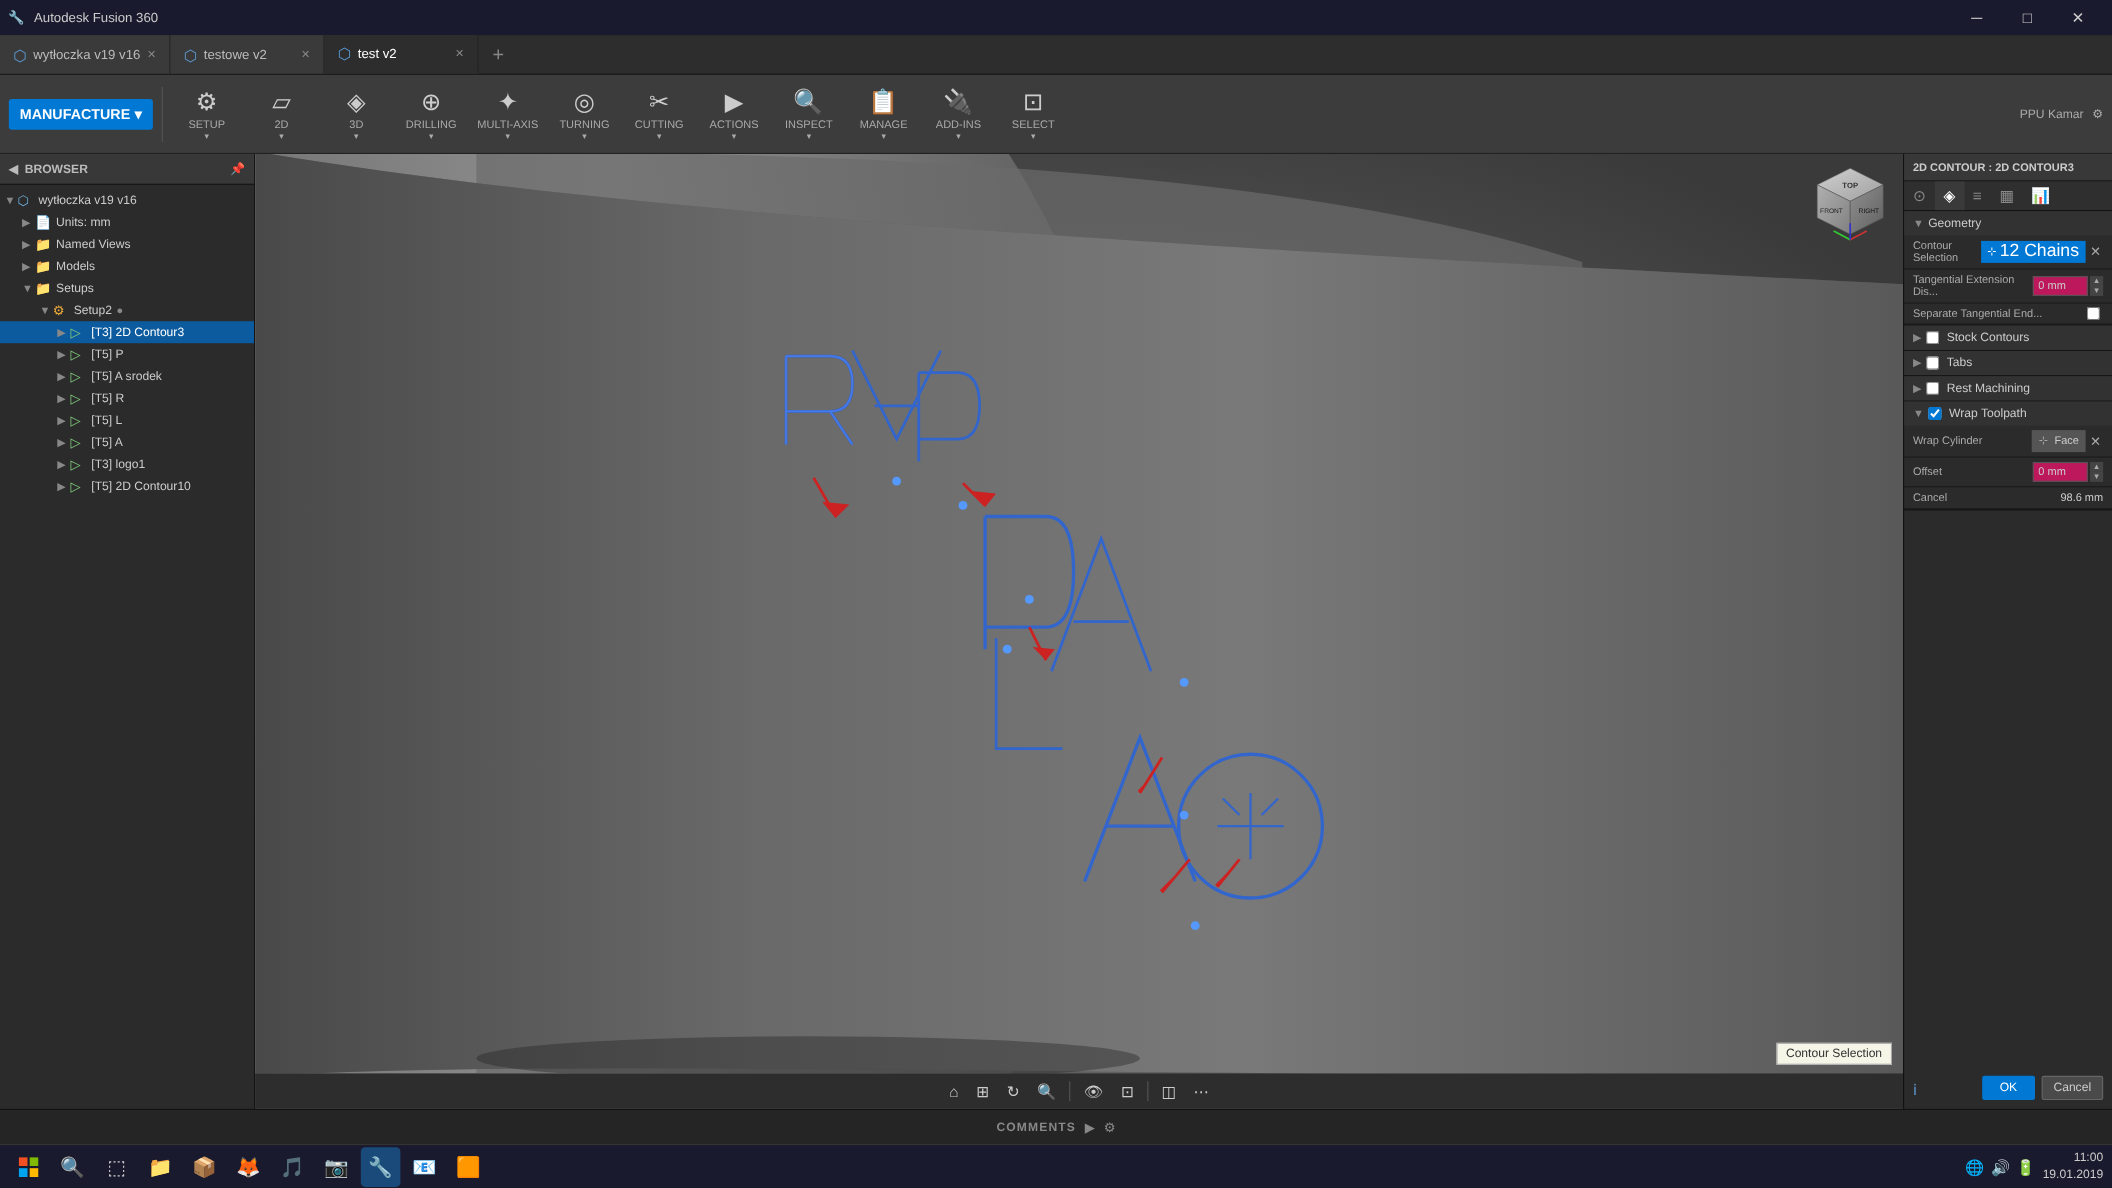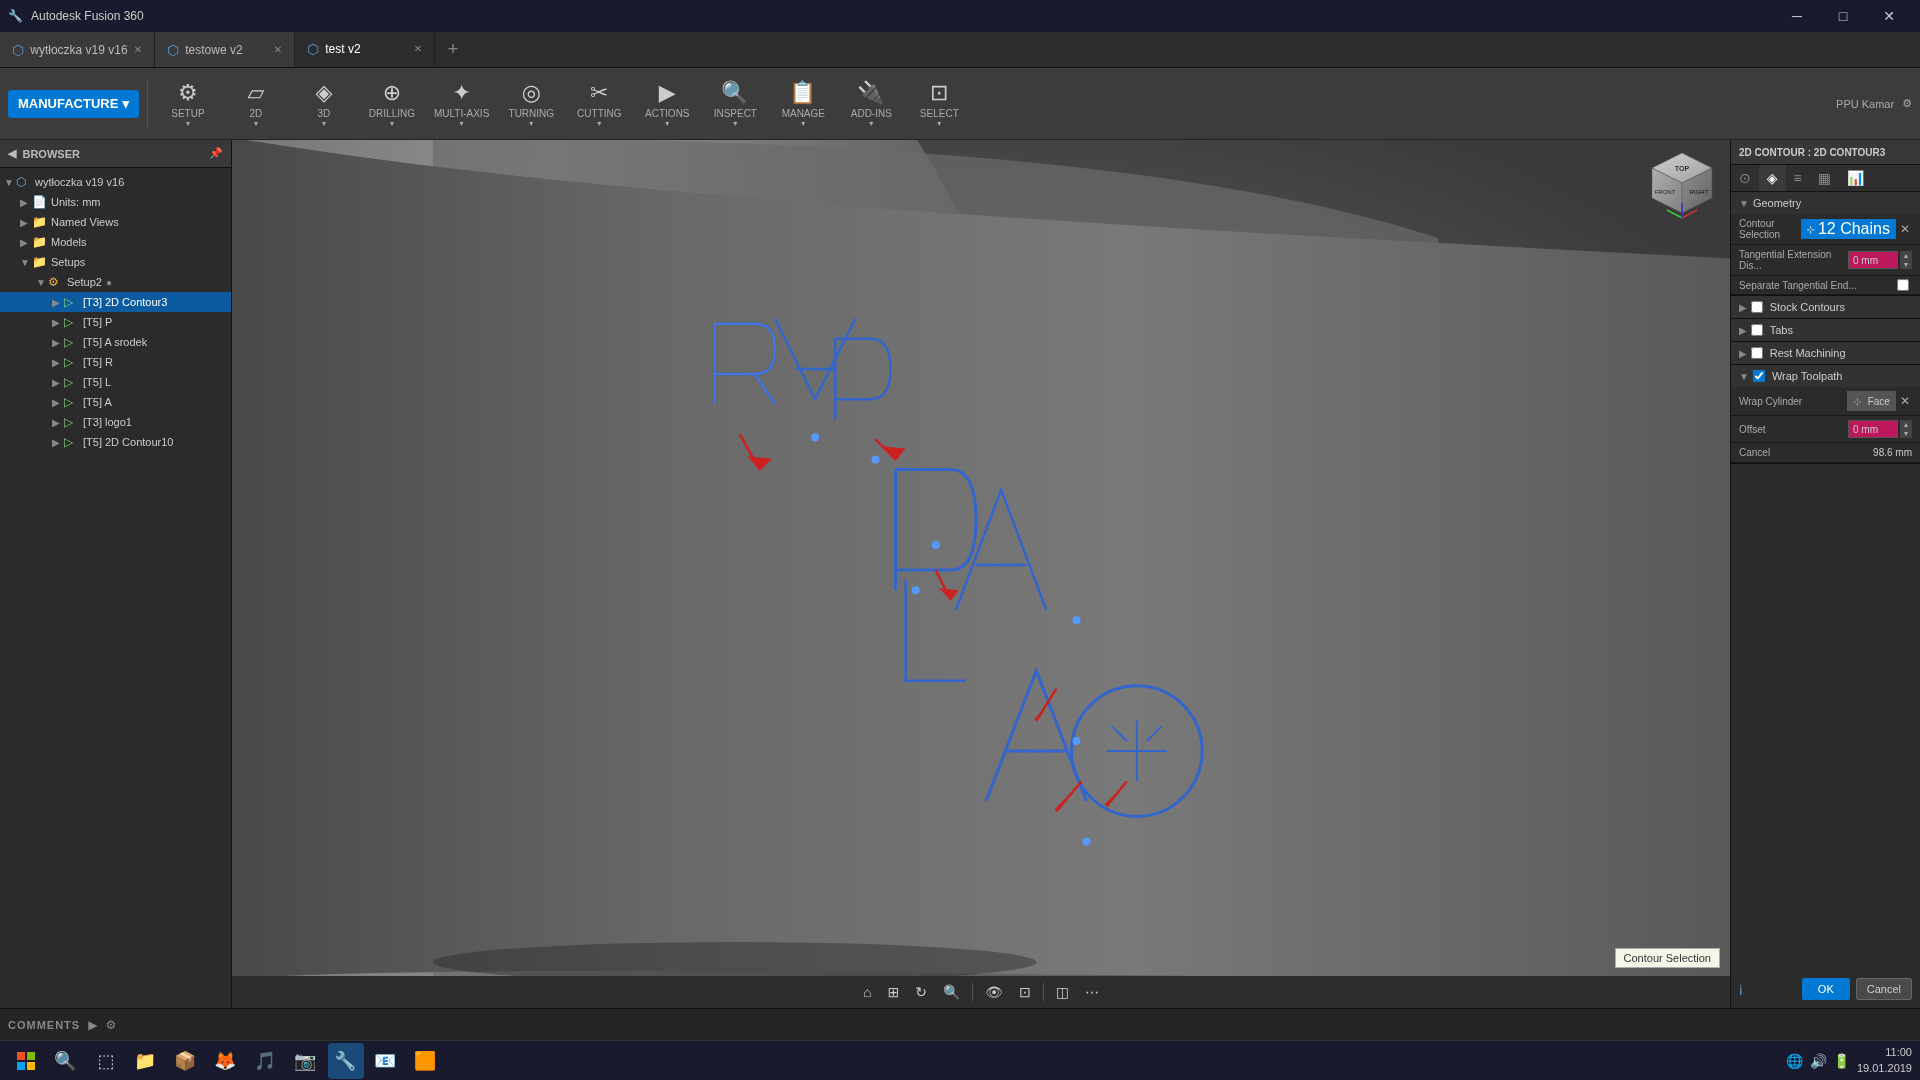--- a/index.html
+++ b/index.html
@@ -325,20 +325,21 @@
       align-items: center;
       padding: 0 8px;
       border-top: 1px solid #111;
       justify-content: space-between;
     }
     #comments-area {
       display: flex;
       align-items: center;
       gap: 8px;
       flex: 1;
+      justify-content: center;
     }
     .comments-label {
       font-size: 11px;
       color: #888;
       font-weight: bold;
       letter-spacing: 1px;
     }
 
     
     #taskbar {

